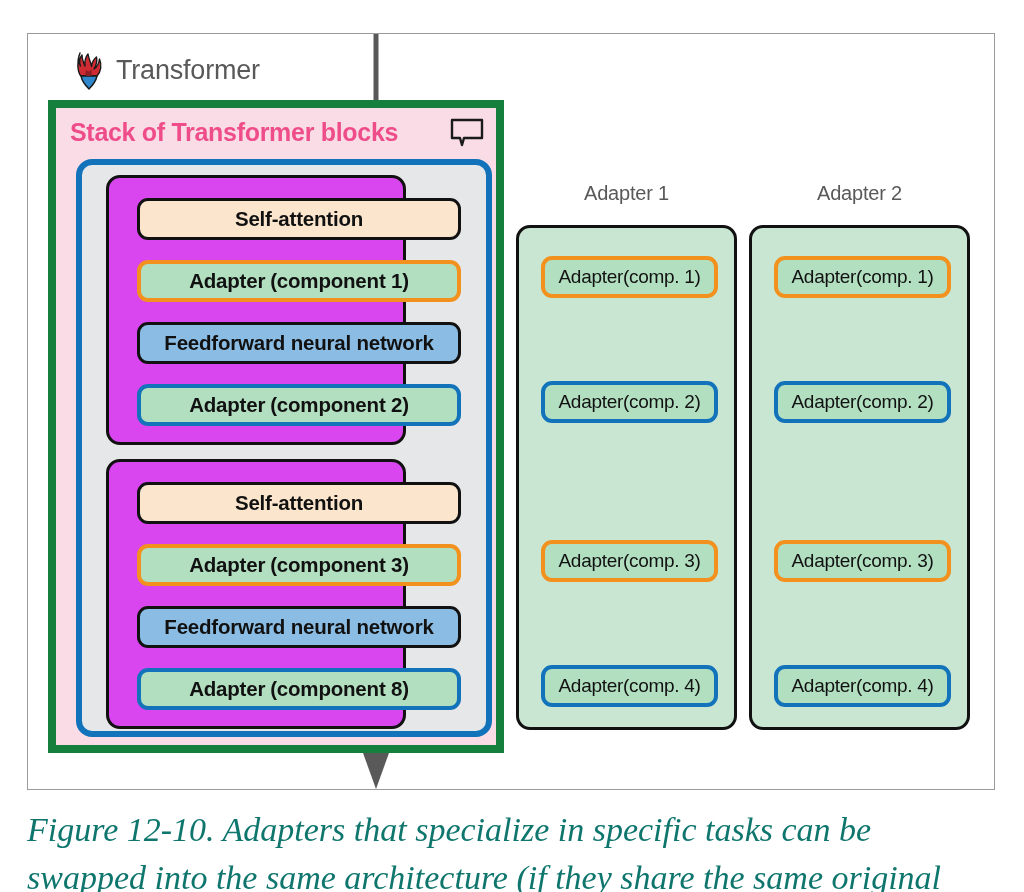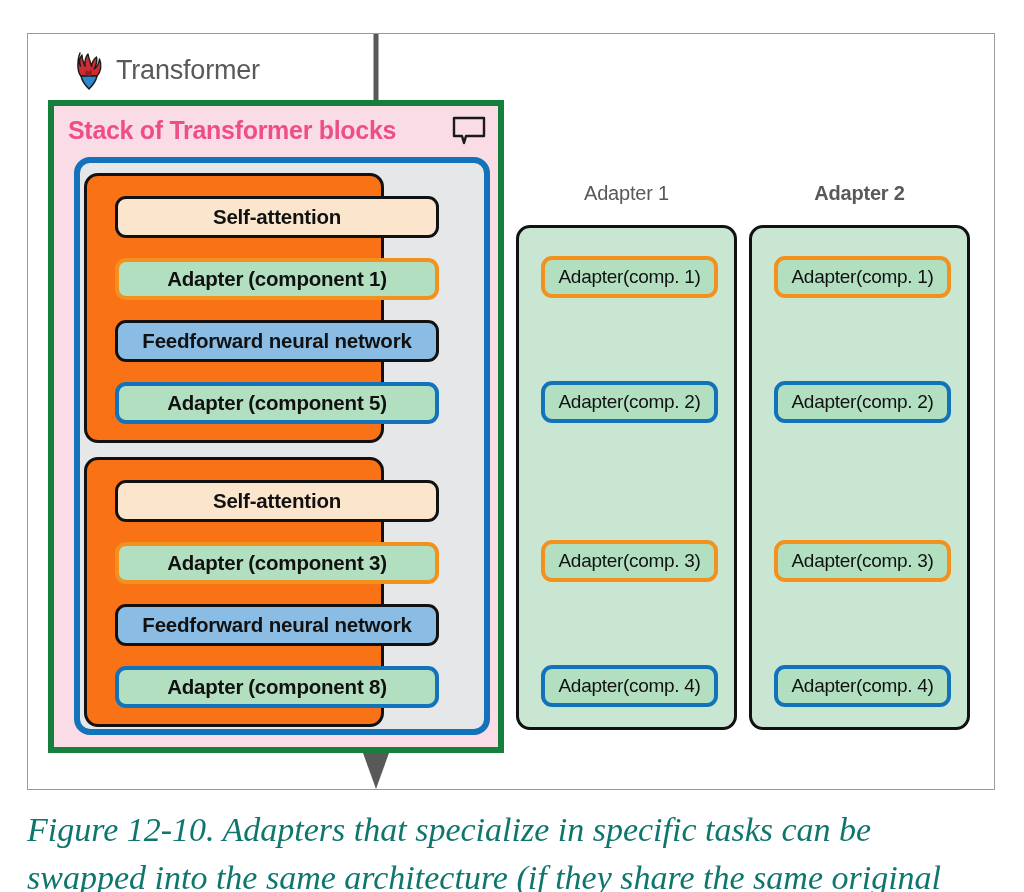--- a/index.html
+++ b/index.html
@@ -56,21 +56,21 @@
   }
 
   
   .stack-box {
     position: absolute;
     left: 48px;
     top: 100px;
     width: 456px;
     height: 653px;
     background: #fadce6;
-    border: 6px solid #15803d;
+    border: 8px solid #15803d;
     box-sizing: border-box;
     padding-left: 6px;
   }
   .stack-title {
     position: absolute;
     left: 14px;
     top: 10px;
     font-size: 25px;
     font-weight: bold;
     color: #ef4d8a;
@@ -96,23 +96,23 @@
     border: 6px solid #1273bb;
     border-radius: 16px;
     background: #e6e7e8;
     box-sizing: border-box;
     padding: 6px;
   }
 
   
   .tblock {
     position: absolute;
-    left: 4px;
+    left: 24px;
     width: 300px;
-    background: #f97316;
+    background: #d946ef;
     border: 3px solid #111111;
     border-radius: 14px;
     box-sizing: border-box;
   }
   .tblock-1 { top: 10px;  height: 270px; }
   .tblock-2 { top: 294px; height: 270px; }
 
   
   .layer {
     position: absolute;
@@ -169,21 +169,21 @@
     top: 225px;
     height: 505px;
     background: #c9e6d3;
     border: 3px solid #111111;
     border-radius: 14px;
     box-sizing: border-box;
   }
   .panel-1 { left: 516px; width: 221px; }
   .panel-2 { left: 749px; width: 221px; }
   .title-1 { left: 516px; width: 221px; }
-  .title-2 { left: 749px; width: 221px; font-weight: bold; }
+  .title-2 { left: 749px; width: 221px; }
 
   .panel-item {
     position: absolute;
     left: 22px;
     width: 177px;
     height: 42px;
     border-radius: 11px;
     box-sizing: border-box;
     display: flex;
     align-items: center;
@@ -257,21 +257,21 @@
         <span class="b">Adapter</span>
           <span class="sp"></span>
           <span class="n">(component 1)</span>
       </div>
       <div class="layer ffn row-3">
         <span class="n">Feedforward neural network</span>
       </div>
       <div class="layer adapter-blue row-4">
         <span class="b">Adapter</span>
           <span class="sp"></span>
-          <span class="n">(component 5)</span>
+          <span class="n">(component 2)</span>
       </div>
     </div>
 
     <div class="tblock tblock-2">
       <div class="layer attention row-1">
         <span class="b">Self-attention</span>
       </div>
       <div class="layer adapter-orange row-2">
         <span class="b">Adapter</span>
           <span class="sp"></span>

